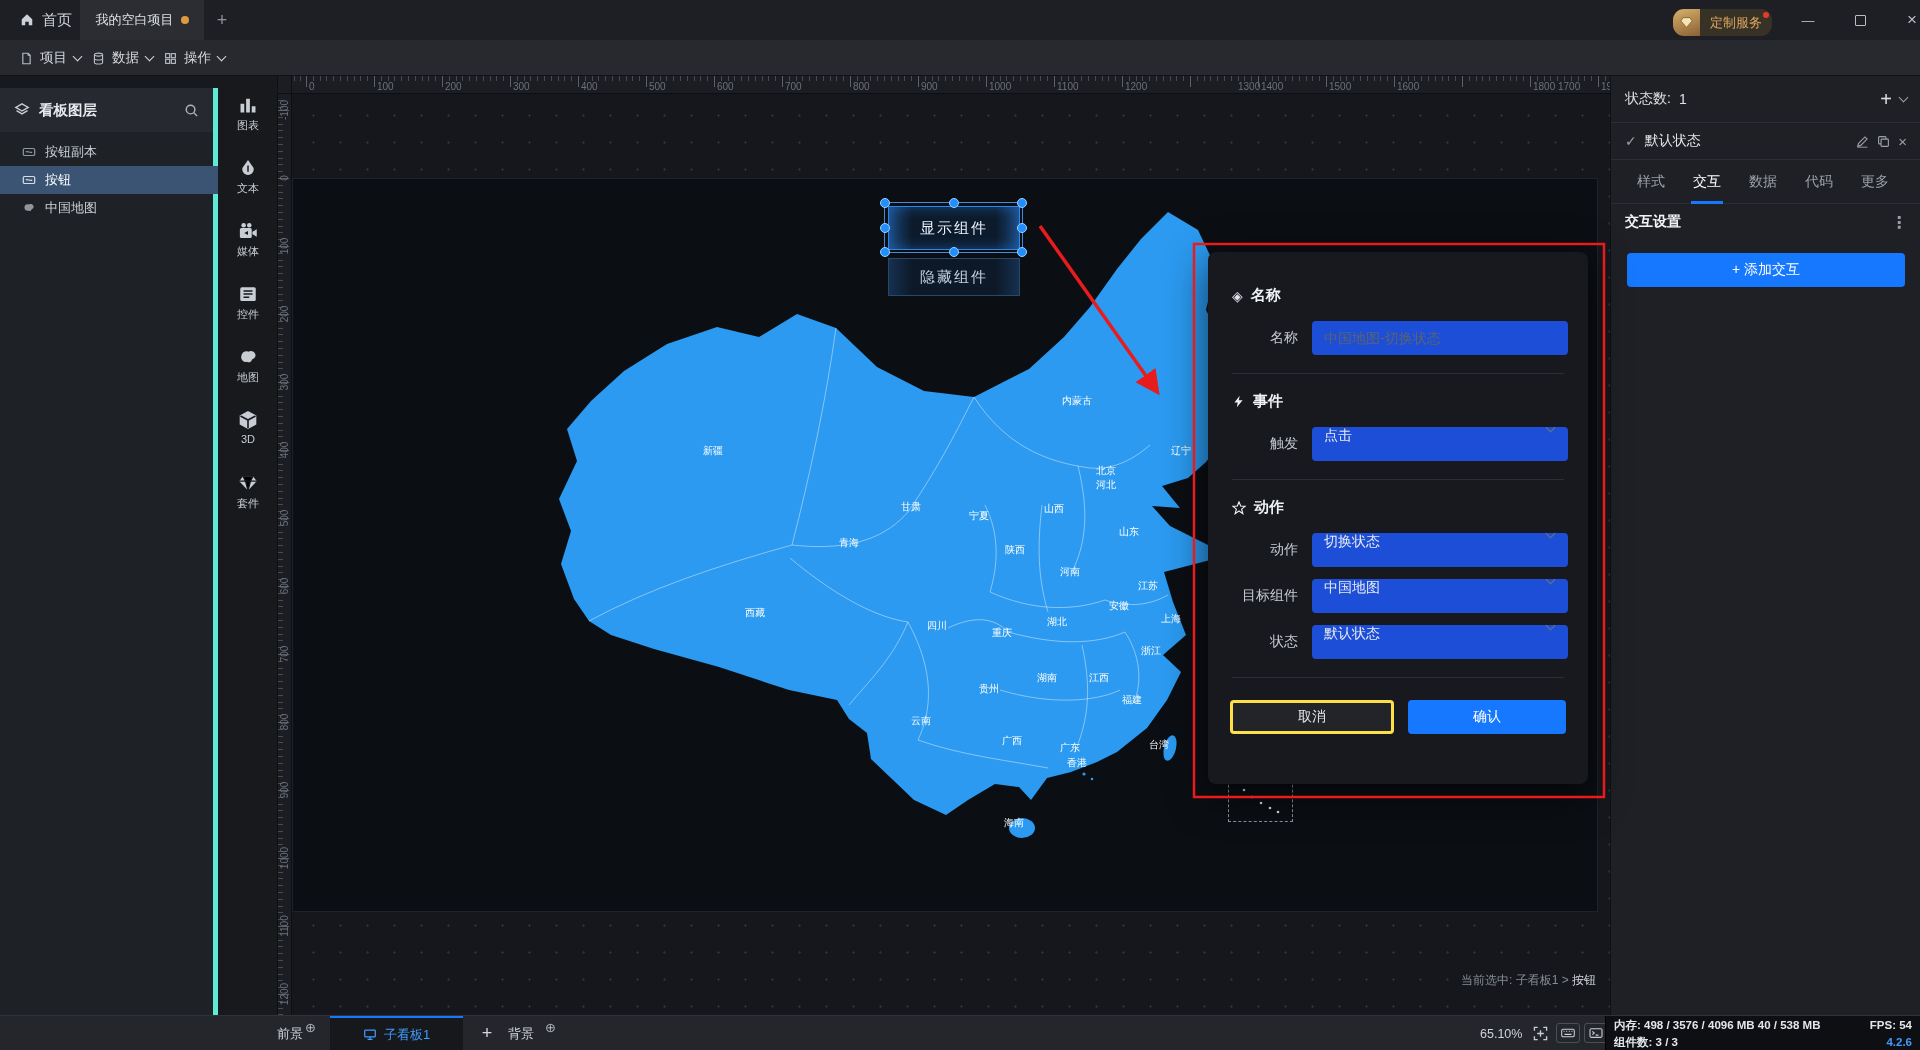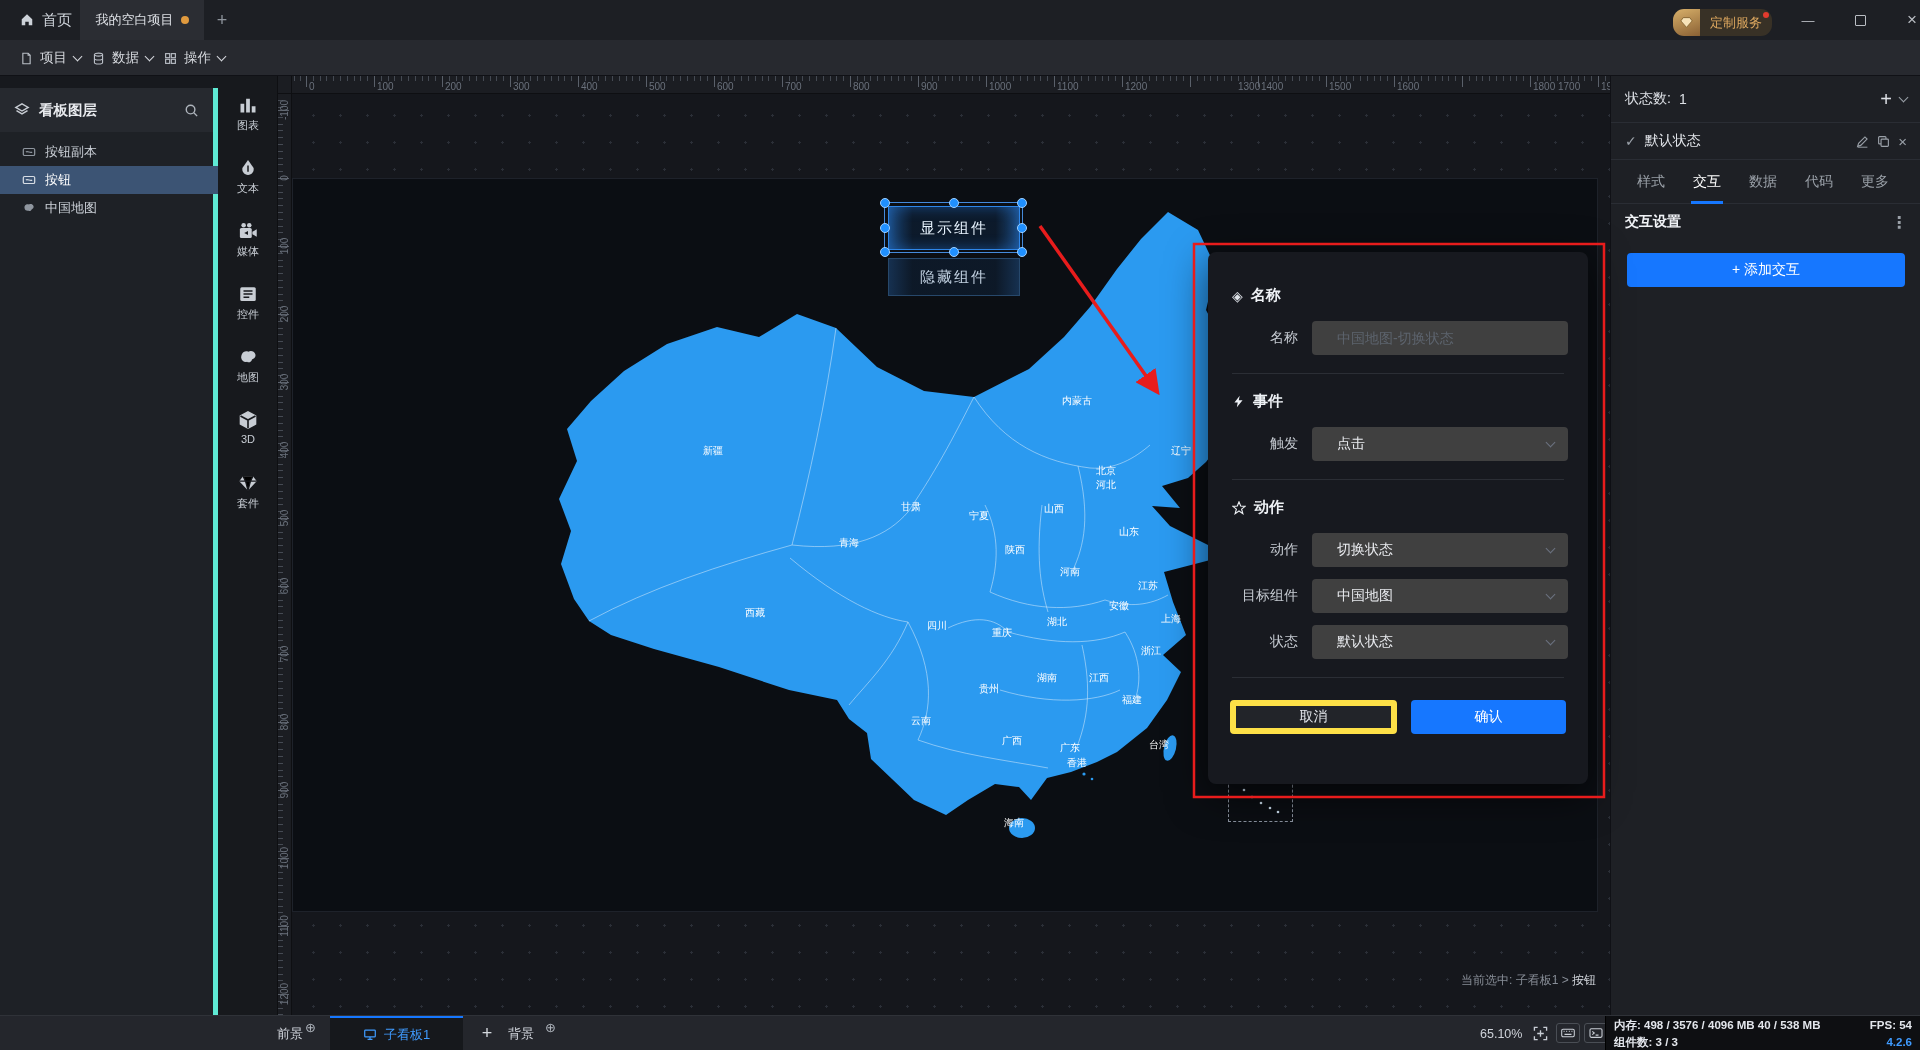--- a/index.html
+++ b/index.html
@@ -79,28 +79,28 @@
   #r-settings{top:128px;height:36px;font-size:14px;color:#f0f2f6;font-weight:bold;border-bottom:none}
   #add-interact{position:absolute;left:16px;top:177px;width:278px;height:34px;background:#1677ff;border-radius:4px;color:#fff;font-size:14px;display:flex;align-items:center;justify-content:center}
   .riconbtn{color:#9aa0a8;display:flex;align-items:center;justify-content:center}
   .grow{flex:1}
 
   
   #modal{left:1208px;top:252px;width:380px;height:532px;background:#17191f;border-radius:8px;box-shadow:0 10px 40px rgba(0,0,0,.65);padding:34px 20px 0;z-index:30}
   .msec-h{display:flex;align-items:center;gap:8px;font-size:15px;color:#eef1f5;margin:0 0 16px 4px;font-weight:bold}
   .mrow{display:flex;align-items:center;margin-bottom:12px}
   .mlabel{width:84px;text-align:right;padding-right:14px;color:#c6cbd2;font-size:14px;flex:none}
-  .mfield{flex:1;height:34px;background:#404040;border-radius:4px;display:flex;align-items:center;padding:0 25px;font-size:14px;color:#e9ebef;position:relative}
+  .mfield{flex:1;height:34px;background:#1d4ed8;border-radius:4px;display:flex;padding:0 12px;font-size:14px;color:#e9ebef;position:relative}
   .mfield input{width:100%;background:transparent;border:none;outline:none;color:#e9ebef;font-size:14px;font-family:inherit}
   .mfield input::placeholder{color:#5c636d}
   .mfield .chev{position:absolute;right:14px;color:#6b7280}
   .mdiv{height:1px;background:#2b2e35;margin:18px 4px}
   .mfoot{display:flex;gap:14px;margin-top:22px;padding:0 2px}
   .mbtn{flex:1;height:34px;border-radius:4px;display:flex;align-items:center;justify-content:center;font-size:14px}
-  .mbtn.ghost{background:#222429;border:6px solid #fde047;color:#e4e7ec}
+  .mbtn.ghost{background:#222429;border:3px solid #fde047;color:#e4e7ec}
   .mbtn.primary{background:#1677ff;color:#fff}
 
   
   #overlay{left:0;top:0;width:1920px;height:1050px;pointer-events:none;z-index:40}
 
   
   #bottombar{left:0;top:1015px;width:1920px;height:35px;background:#24262c;border-top:1px solid #2f3238}
   #bb-fg{left:277px;top:0;height:35px;gap:2px;color:#cfd3da}
   #bb-bg{left:508px;top:0;height:35px;gap:11px;color:#cfd3da}
   .supplus{color:#aeb4bc;transform:translateY(-6px);font-size:13px}

